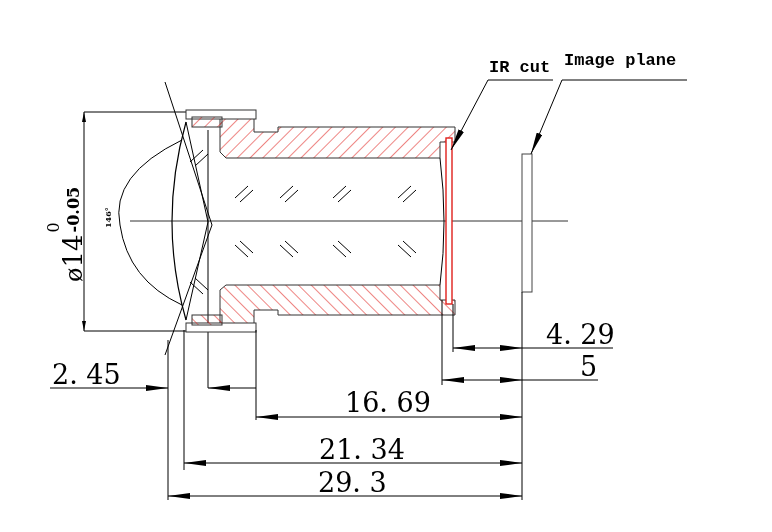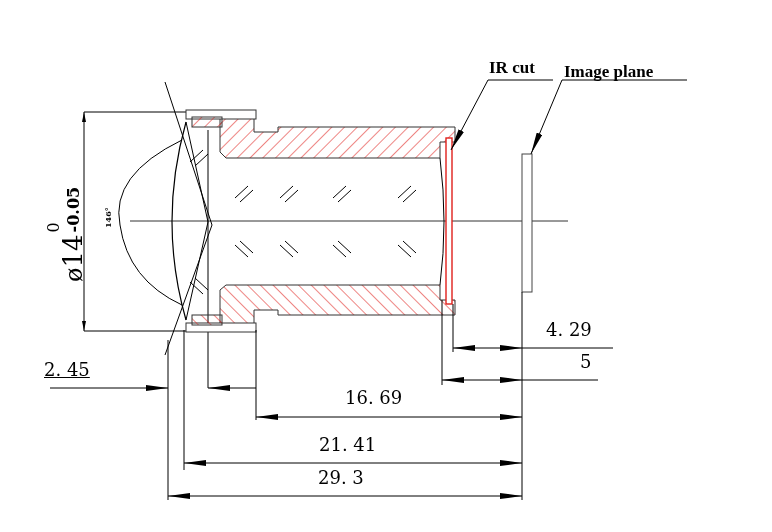--- a/index.html
+++ b/index.html
@@ -1,20 +1,20 @@
 <!DOCTYPE html>
 <html><head>
 <meta charset="utf-8">
 <style>
   html, body { margin:0; padding:0; background:#ffffff; }
   body { width:772px; height:532px; overflow:hidden; position:relative; font-family:"DejaVu Serif", serif; }
   #canvas { position:absolute; left:0; top:0; width:772px; height:532px; }
   .lbl { position:absolute; font-family:"DejaVu Serif", serif; color:#000; font-weight:bold; white-space:nowrap; line-height:1; }
-  .mono { font-family:Liberation Serif, serif;text-align:center; }
-  .dim { font-size:18px; font-weight:normal; letter-spacing:0px; }
+  .mono { font-family:Liberation Mono, monospace;text-align:center; }
+  .dim { font-size:27px; font-weight:normal; letter-spacing:0px; }
   .note { font-size:17px; }
   .vert { transform-origin:left top; transform:rotate(-90deg); }
 </style>
 </head>
 <body>
 
 <div id="canvas">
 <svg width="772" height="532" viewBox="0 0 772 532" xmlns="http://www.w3.org/2000/svg">
   <defs>
     <pattern id="hatchR" patternUnits="userSpaceOnUse" width="9" height="9" patternTransform="rotate(45)">
@@ -108,29 +108,29 @@
 
   <line x1="453" y1="348" x2="522" y2="348" stroke="#000" stroke-width="1" marker-start="url(#arrBig)" marker-end="url(#arrBig)"></line>
   <line x1="522" y1="348" x2="613" y2="348" stroke="#000" stroke-width="1"></line>
 
   <line x1="442" y1="380" x2="522" y2="380" stroke="#000" stroke-width="1" marker-start="url(#arrBig)" marker-end="url(#arrBig)"></line>
   <line x1="522" y1="380" x2="598" y2="380" stroke="#000" stroke-width="1"></line>
 </svg>
 </div>
 
 <span class="lbl mono note" style="left:489px;top:59px;">IR cut</span>
-<span class="lbl mono note" style="left:564px;top:63px;">Image plane</span>
+<span class="lbl mono note" style="left:564px;top:52px;">Image plane</span>
 
 <div class="lbl vert" style="left:60px;top:282px;">
   <span class="dim" style="font-size:24px;">ø</span><span class="dim" style="font-size:26px;">14</span><span style="display:inline-block;position:relative;width:60px;height:26px;vertical-align:top;">
     <span style="position:absolute;left:2px;top:-14px;font-size:16px;font-weight:normal;">0</span>
     <span style="position:absolute;left:2px;top:6px;font-size:16px;">-0.05</span>
   </span>
 </div>
 
 <span class="lbl vert" style="left:104px;top:228px;font-size:8px;">146°</span>
 
-<span class="lbl dim" style="left:44px;top:361px;text-decoration:underline;">2. 45</span>
+<span class="lbl dim" style="left:52px;top:361px;">2. 45</span>
 <span class="lbl dim" style="left:345px;top:389px;">16. 69</span>
-<span class="lbl dim" style="left:319px;top:436px;">21. 41</span>
+<span class="lbl dim" style="left:319px;top:436px;">21. 34</span>
 <span class="lbl dim" style="left:318px;top:469px;">29. 3</span>
 <span class="lbl dim" style="left:546px;top:321px;">4. 29</span>
 <span class="lbl dim" style="left:580px;top:353px;">5</span>
 
 </body></html>

